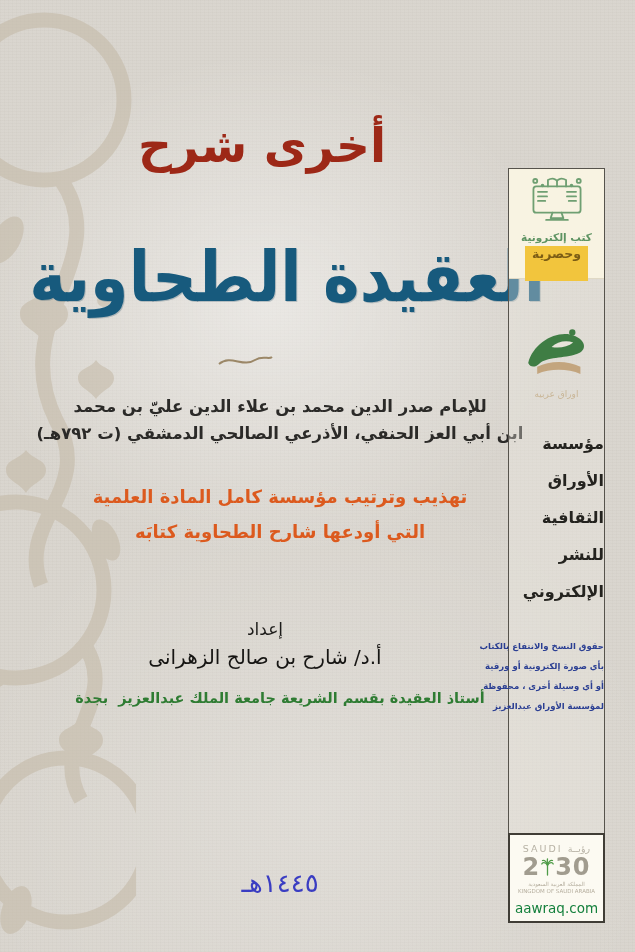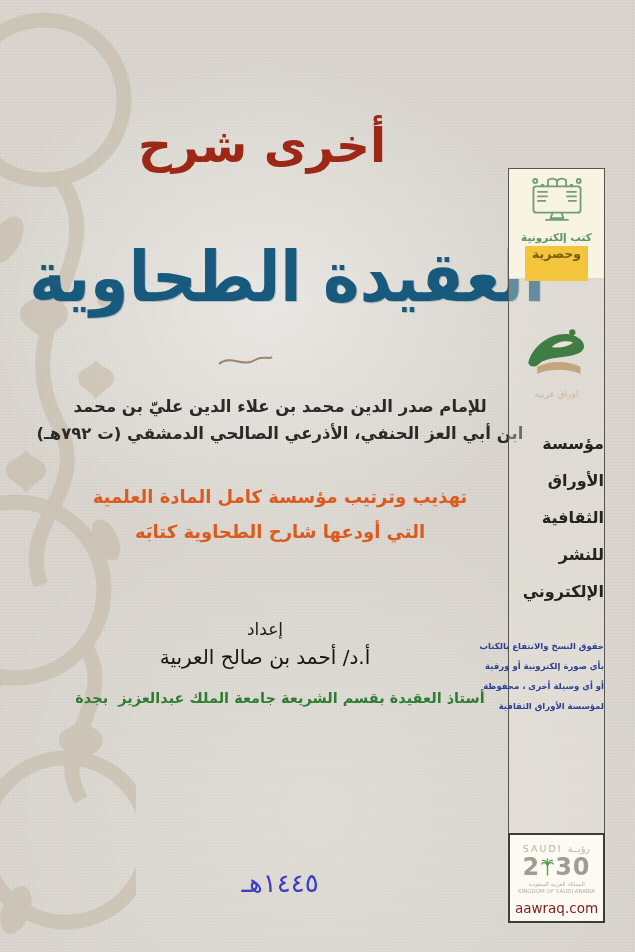--- a/index.html
+++ b/index.html
@@ -78,21 +78,21 @@
   .copyright { margin-top:26px; font-size:8.5px; font-weight:bold; color:var(--copyright_blue); line-height:20px; white-space:nowrap; }
 
   .vision-box {
     position:absolute; left:-1px; right:-1px; bottom:-1px;
     background:#fcfaf2; border:2px solid #403d36; padding:8px 2px 5px;
   }
   .vision-top { font-size:9.5px; color:#b7b2a5; letter-spacing:2px; direction:ltr; }
   .vision-year { font-size:24px; font-weight:bold; color:#a19c8f; letter-spacing:1px; line-height:26px; direction:ltr;
                  display:flex; align-items:center; justify-content:center; gap:1px; }
   .vision-country { font-size:5.5px; color:#b5ae9e; line-height:7px; margin-top:1px; }
-  .vision-site { font-size:13.5px; color:#7f1d1d; margin-top:5px; direction:ltr; }
+  .vision-site { font-size:13.5px; color:#15803d; margin-top:5px; direction:ltr; }
 </style>
 </head>
 <body>
 
 <div class="cover">
 
   <svg class="arabesque" viewBox="0 0 150 952" xmlns="http://www.w3.org/2000/svg" aria-hidden="true">
     <g stroke="#c3b8a5" stroke-width="15" fill="none">
       <circle cx="58" cy="100" r="80"></circle>
       <circle cx="30" cy="590" r="88"></circle>
@@ -124,21 +124,21 @@
     <div>للإمام صدر الدين محمد بن علاء الدين عليّ بن محمد</div>
     <div>ابن أبي العز الحنفي، الأذرعي الصالحي الدمشقي (ت ٧٩٢هـ)</div>
   </div>
 
   <div class="txt subtitle-block">
     <div>تهذيب وترتيب مؤسسة كامل المادة العلمية</div>
     <div>التي أودعها شارح الطحاوية كتابَه</div>
   </div>
 
   <div class="txt prepared-label">إعداد</div>
-  <div class="txt preparer-name">أ.د/ أحمد بن صالح العربية</div>
+  <div class="txt preparer-name">أ.د/ شارح بن صالح الزهرانى</div>
   <div class="txt preparer-title">أستاذ العقيدة بقسم الشريعة جامعة الملك عبدالعزيز &nbsp;بجدة</div>
 
   <div class="txt dates">
     <div>١٤٤٥هـ</div>
   </div>
 
   <div class="sidebar">
 
     <div class="badge">
       <svg width="58" height="52" viewBox="0 0 64 56" xmlns="http://www.w3.org/2000/svg">
@@ -174,21 +174,21 @@
       <div>الأوراق</div>
       <div>الثقافية</div>
       <div>للنشر</div>
       <div>الإلكتروني</div>
     </div>
 
     <div class="copyright">
       <div>حقوق النسخ والانتفاع بالكتاب</div>
       <div>بأي صورة إلكترونية أو ورقية</div>
       <div>أو أي وسيلة أخرى ، محفوظة</div>
-      <div>لمؤسسة الأوراق الثقافية</div>
+      <div>لمؤسسة الأوراق عبدالعزيز</div>
     </div>
 
     <div class="vision-box">
       <div class="vision-top">
         <span>SAUDI</span>
         <span>رؤيــة</span>
       </div>
       <div class="vision-year">
         <span>2</span>
         <svg width="13" height="18" viewBox="0 0 13 18" xmlns="http://www.w3.org/2000/svg">

